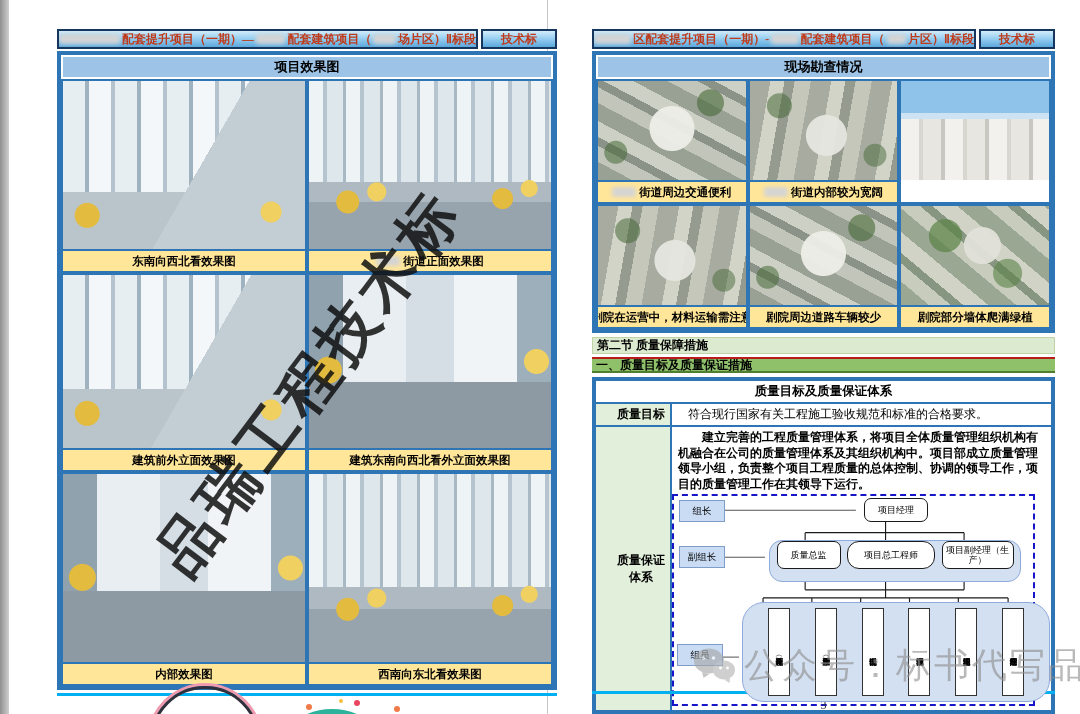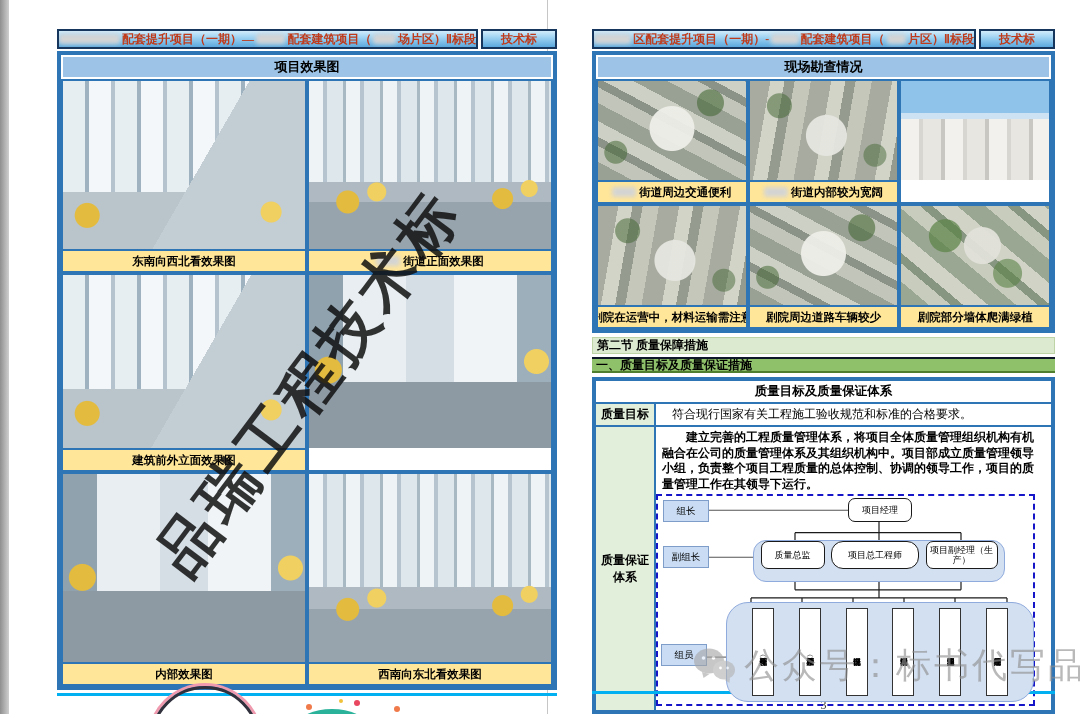--- a/index.html
+++ b/index.html
@@ -80,31 +80,31 @@
       letter-spacing:6px;pointer-events:none;z-index:5;font-family:"Liberation Serif",serif;}
   .ring{position:absolute;left:93px;top:657px;width:104px;height:104px;border-radius:50%;
       border:3px solid #31313d;box-shadow:0 0 0 3px #ef9aae;z-index:4;background:transparent;}
   .clipart{position:absolute;left:200px;top:666px;z-index:4;}
   .cyan{position:absolute;left:0;right:0;height:3px;background:#00b0f0;}
   .cyan-l{top:664px;} .cyan-r{top:662px;}
 
   
   .bar1{margin-top:4px;height:17px;background:#dcead0;border:1px solid #bed4a6;display:flex;
       align-items:center;font-size:12px;font-weight:bold;padding-left:4px;box-sizing:border-box;}
-  .bar2{margin-top:3px;height:16px;background:#8fc06a;border-top:2px solid #0f172a;border-bottom:2px solid #4f7f2e;
+  .bar2{margin-top:3px;height:16px;background:#8fc06a;border-top:2px solid #b91c1c;border-bottom:2px solid #4f7f2e;
       display:flex;align-items:center;font-size:12px;font-weight:bold;padding-left:4px;box-sizing:border-box;}
 
   
   .qtable{margin-top:4px;border:4px solid #2e75b6;background:#fff;font-size:12px;}
   .qt-title{height:21px;display:flex;align-items:center;justify-content:center;font-weight:bold;
       border-bottom:2px solid #2e75b6;font-size:12.5px;}
   .qrow{display:flex;}
   .qrow1{border-bottom:2px solid #2e75b6;}
   .qlabel{width:58px;flex:none;background:#e2efda;border-right:2px solid #2e75b6;display:flex;
-      align-items:center;justify-content:center;font-weight:bold;text-align:center;}
+      align-items:center;justify-content:center;font-weight:bold;text-align:center;padding-left:16px;}
   .qrow1 .qlabel{height:21px;}
   .qtext{flex:1;display:flex;align-items:center;padding-left:16px;}
   .qbody{flex:1;min-width:0;}
   .qa-text{margin:0;padding:3px 8px 2px 6px;text-indent:2em;line-height:15.5px;font-weight:600;}
   .org{position:relative;height:208px;border:2px dashed #1616c8;margin:0 16px 4px 0;background:#fff;}
   .rolebox{position:absolute;width:44px;height:20px;background:#c9dcf3;border:1px solid #7f9dc9;
       display:flex;align-items:center;justify-content:center;font-size:9.5px;z-index:2;}
   .role-0{left:5px;top:4px;} .role-1{left:5px;top:50px;} .role-2{left:3px;top:148px;}
   .node{position:absolute;background:#fff;border:1.5px solid #1a1a1a;border-radius:7px;
       display:flex;align-items:center;justify-content:center;text-align:center;font-size:9px;z-index:2;}
@@ -160,20 +160,23 @@
           </div>
         </div>
         <div class="cell r2">
           <div class="ph v-r2"></div>
           <div class="cap">
             <span>建筑前外立面效果图</span>
           </div>
         </div>
         <div class="cell r2">
           <div class="ph v-r3"></div>
+          <div class="cap">
+            <span>建筑东南向西北看外立面效果图</span>
+          </div>
         </div>
         <div class="cell r3">
           <div class="ph v-r3"></div>
           <div class="cap">
             <span>内部效果图</span>
           </div>
         </div>
         <div class="cell r3">
           <div class="ph v-r1"></div>
           <div class="cap">

